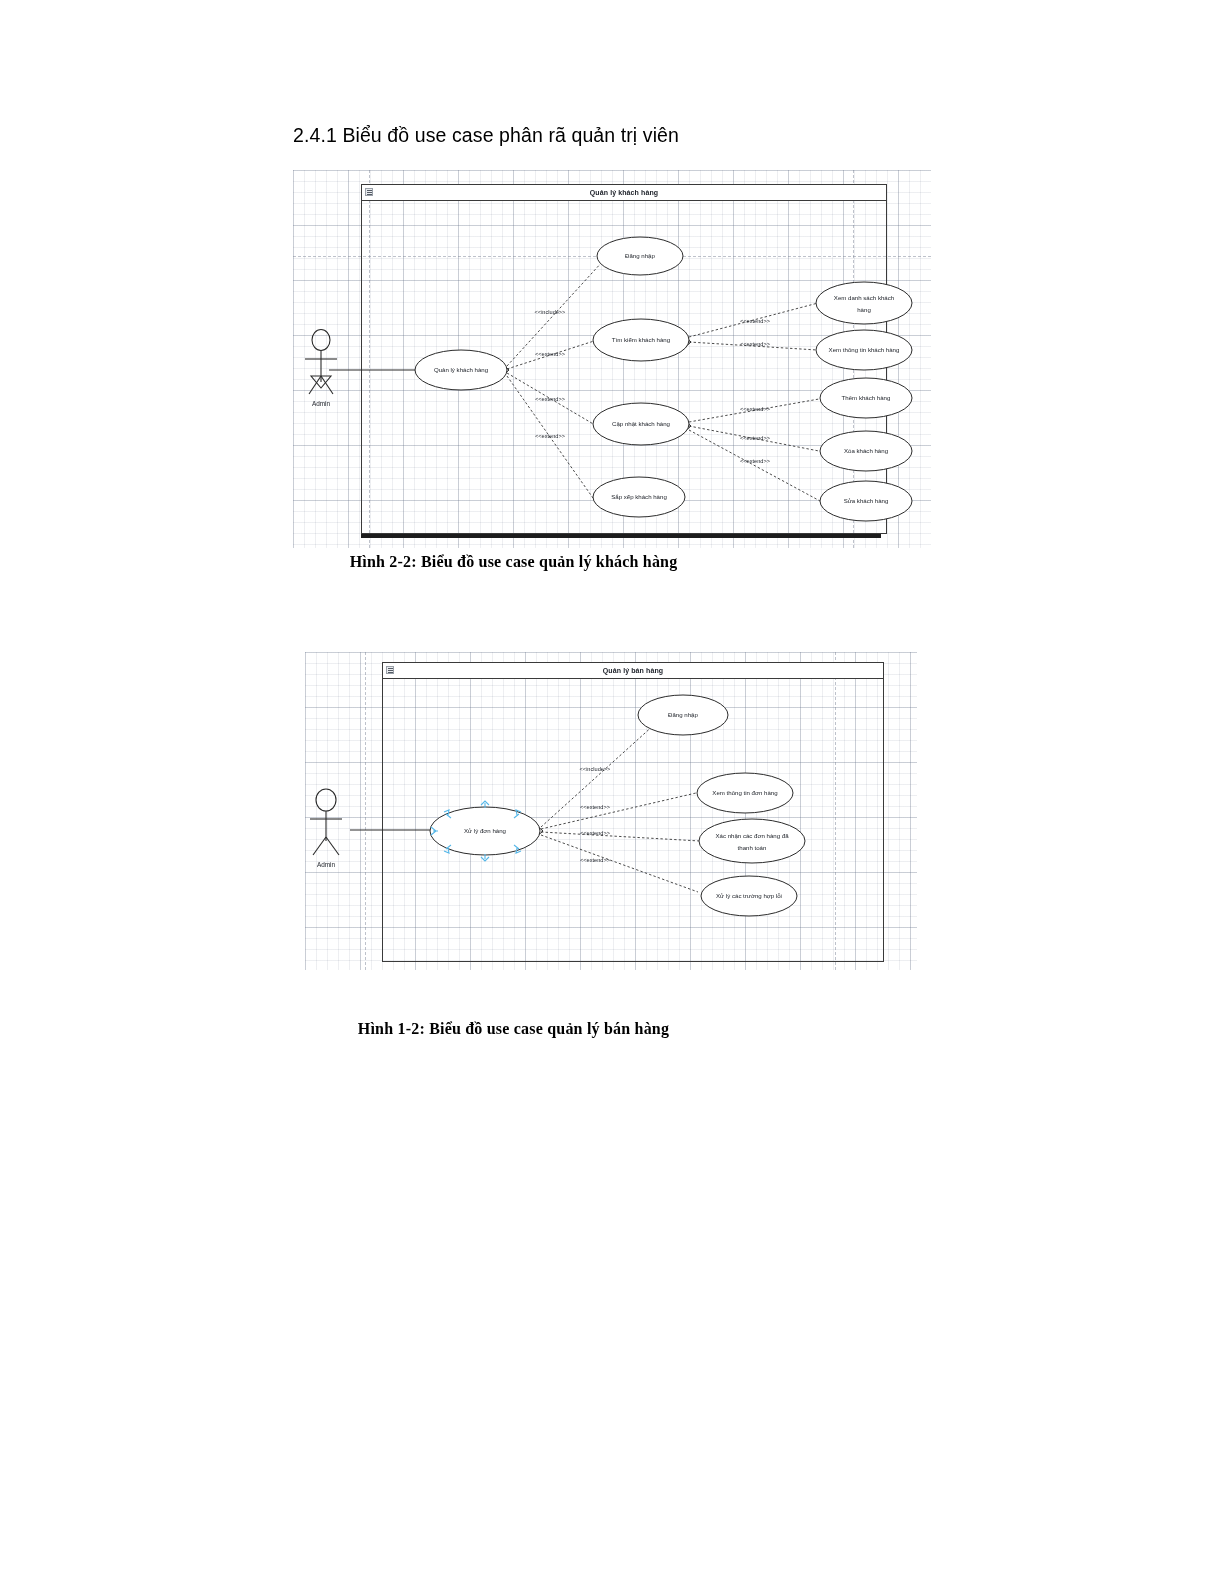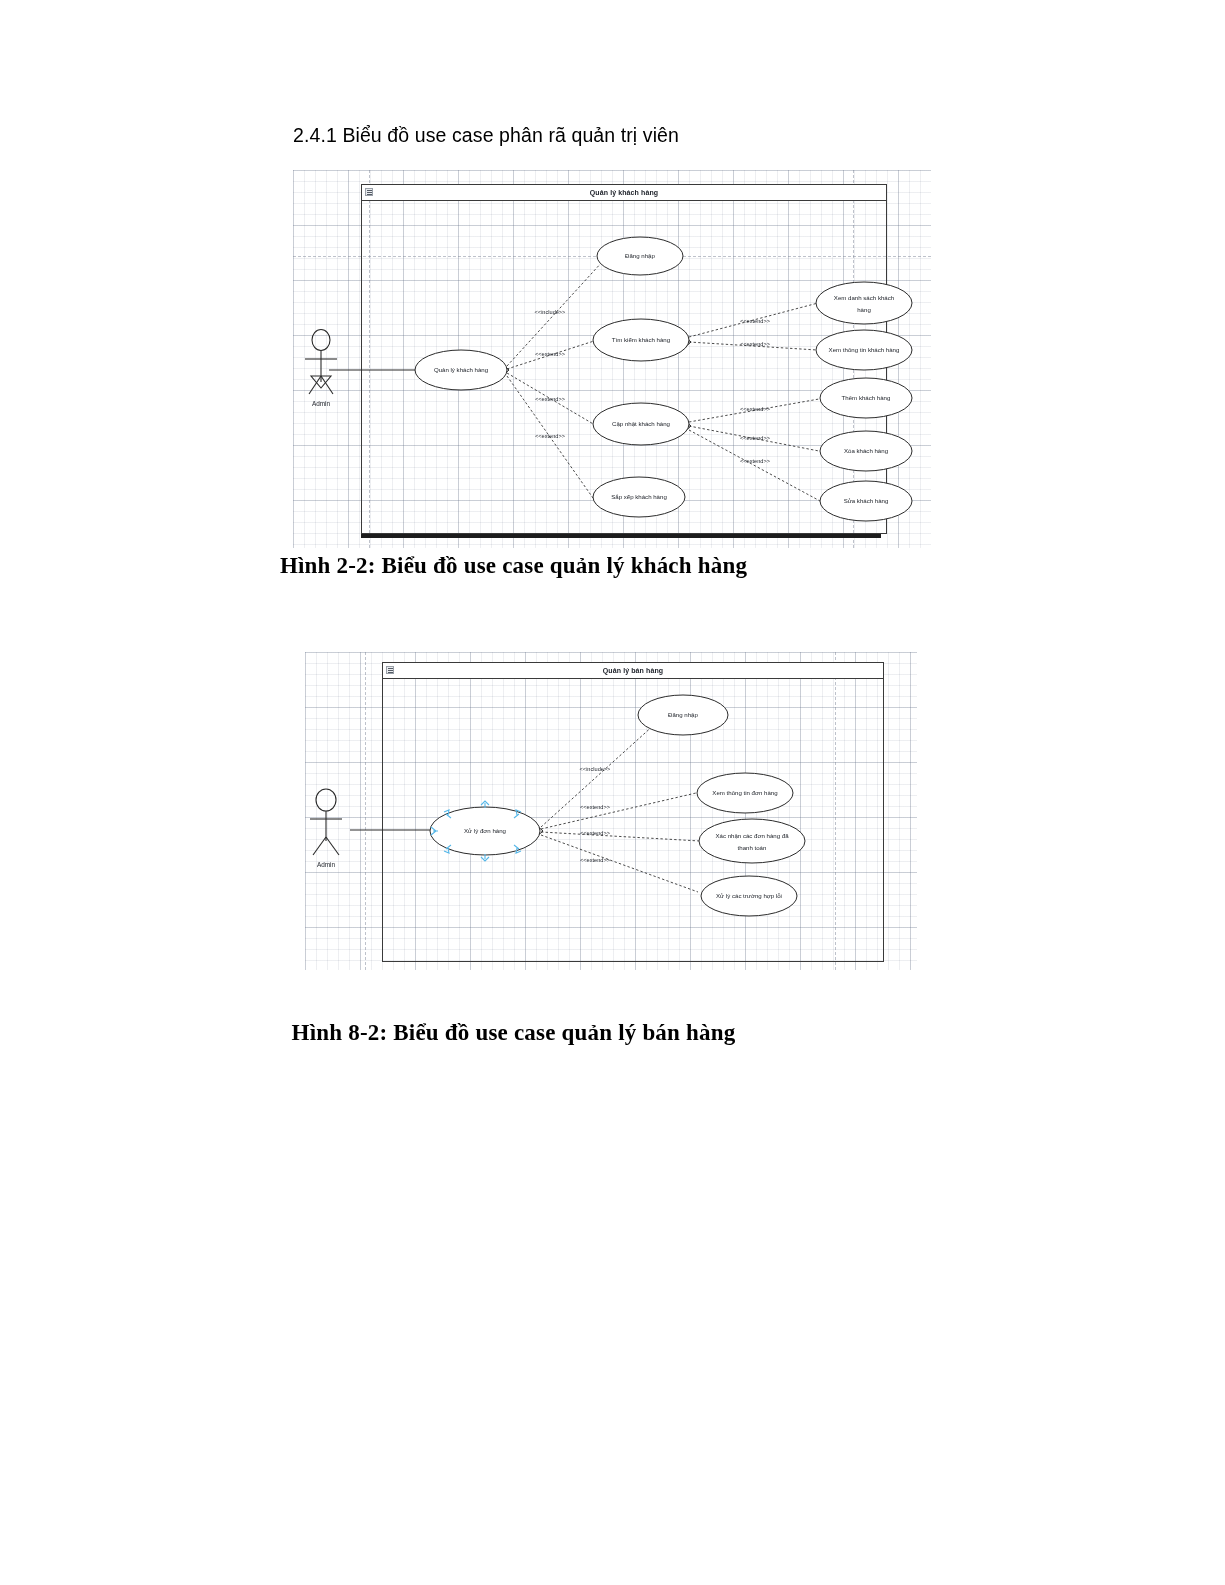--- a/index.html
+++ b/index.html
@@ -25,21 +25,21 @@
   }
 
   
   .figure-caption{
     position:absolute;
     width:1027px;
     left:0;
     text-align:center;
     font-family:"Liberation Serif", serif;
     font-weight:bold;
-    font-size:23px;
+    font-size:16px;
     letter-spacing:.2px;
   }
   #cap1{top:553px;}
   #cap2{top:1020px;}
 
   
   .diagram{
     position:absolute;
     background:#ffffff;
     background-image:
@@ -328,15 +328,15 @@
       </g>
 
       <g>
         <ellipse class="uc-ellipse" cx="444" cy="244" rx="48" ry="20"></ellipse>
         <text class="uc-label" x="444" y="244">Xử lý các trường hợp lỗi</text>
       </g>
 
     </svg>
   </div>
 
-  <div class="figure-caption" id="cap2">Hình  8-2: Biểu đồ use case quản lý bán hàng</div>
+  <div class="figure-caption" id="cap2">Hình  1-2: Biểu đồ use case quản lý bán hàng</div>
 
 </div>
 
 </body></html>

